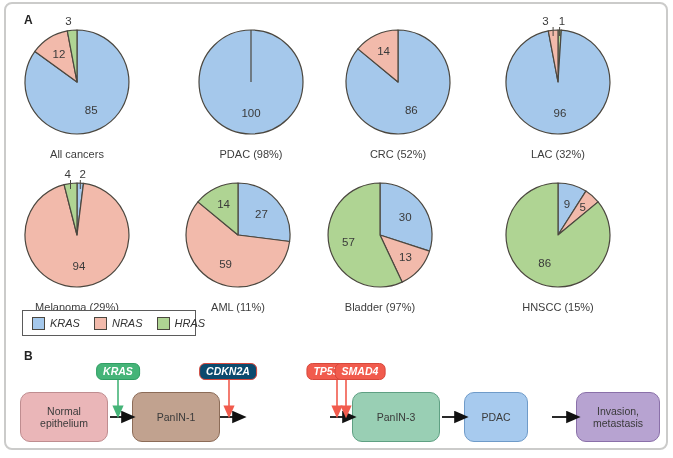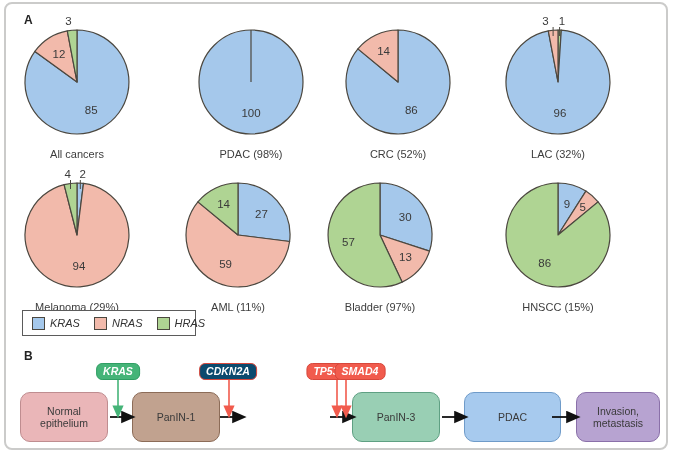--- a/index.html
+++ b/index.html
@@ -32,21 +32,21 @@
   #panel-b{position:absolute;left:0;top:345px;width:673px;height:110px;}
   .stage{
     position:absolute;top:47px;height:50px;border:1.5px solid;border-radius:10px;
     box-sizing:border-box;display:flex;align-items:center;justify-content:center;
     text-align:center;font-size:10.5px;color:#3a3a3a;line-height:12.5px;padding:2px;
   }
   .stage-0{left:20px;width:88px;}
   .stage-1{left:132px;width:88px;}
   .stage-2{left:242px;width:86px;}
   .stage-3{left:352px;width:88px;}
-  .stage-4{left:464px;width:97px;text-align:right;}
+  .stage-4{left:464px;width:64px;text-align:right;}
   .stage-5{left:576px;width:84px;}
   .gene-badge{
     position:absolute;top:18px;transform:translateX(-50%);
     border:1px solid;border-radius:6px;padding:1px 6px 2px 6px;
     font-size:10.5px;font-style:italic;font-weight:bold;color:#ffffff;
     white-space:nowrap;z-index:3;
   }
   .badge-0{left:118px;}
   .badge-1{left:228px;}
   .badge-2{left:326px;}

